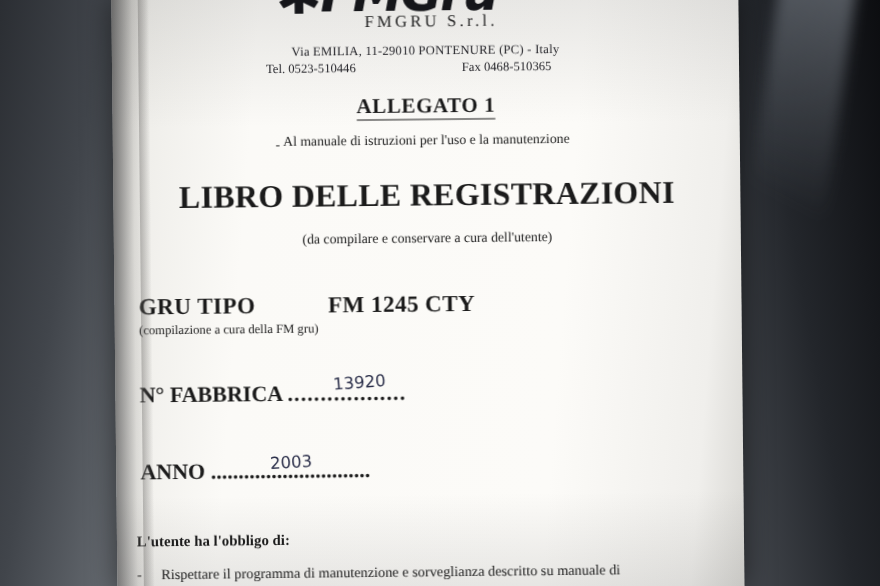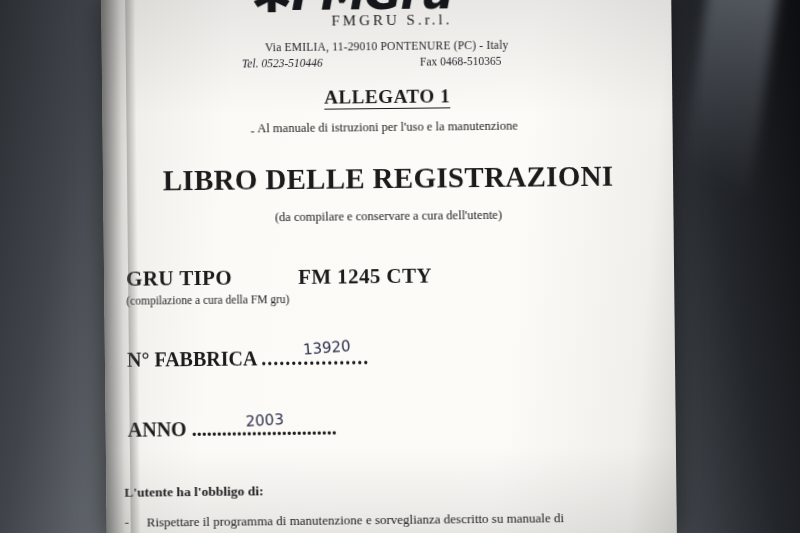--- a/index.html
+++ b/index.html
@@ -137,21 +137,20 @@
   .tel-row {
     position: absolute;
     top: 62px;
     width: 100%;
     font-size: 11.5px;
     color: #25252a;
   }
   .tel {
     position: absolute;
     left: 140px;
-    font-style: italic;
   }
   .fax {
     position: absolute;
     left: 318px;
   }
   .allegato {
     position: absolute;
     top: 92px;
     width: 100%;
     text-align: center;

